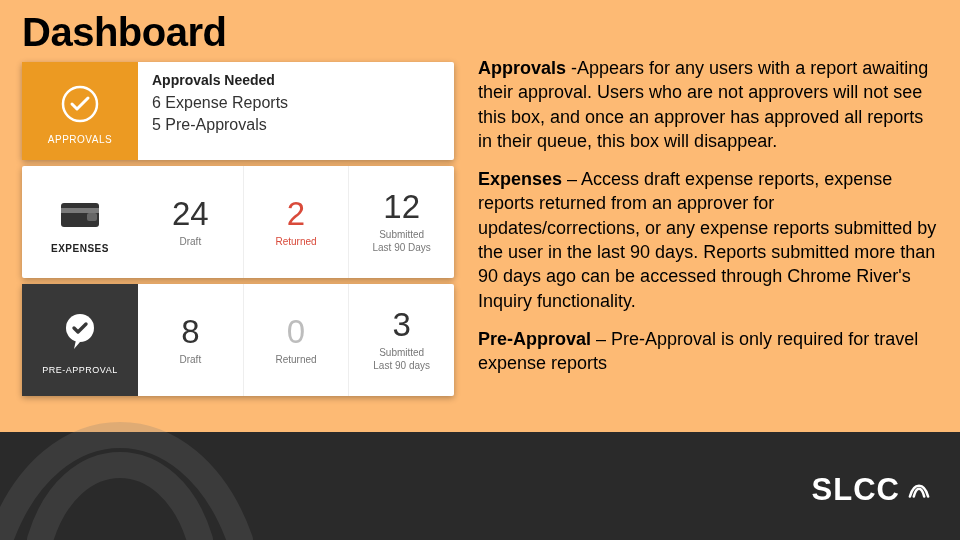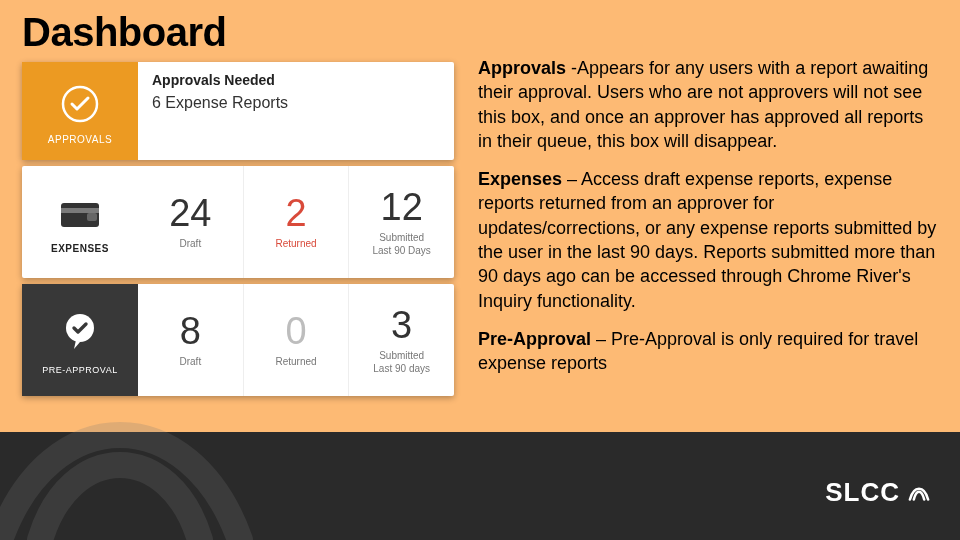--- a/index.html
+++ b/index.html
@@ -13,31 +13,31 @@
   .icon-wrap { margin-top: 6px; }
   .label-text { font-size: 10px; letter-spacing: 0.5px; color: #444; text-transform: uppercase; margin-top: 10px; }
   .approvals .label-col { background: #ec9a22; }
   .approvals .label-text { color: #fff; margin-top: 6px; }
   .approvals-body { flex: 1; padding: 10px 12px 8px 14px; }
   .approvals-heading { font-size: 14px; font-weight: 700; color: #222; margin-bottom: 6px; }
   .approvals-line { font-size: 16px; color: #333; margin-bottom: 4px; }
   .metrics { flex: 1; display: flex; }
   .metric { flex: 1; display: flex; flex-direction: column; align-items: center; justify-content: center; padding: 12px 4px 14px; }
   .metric + .metric { border-left: 1px solid #eee; }
-  .metric-num { font-size: 38px; color: #333; font-weight: 400; }
+  .metric-num { font-size: 33px; color: #333; font-weight: 400; }
   .metric-num.red { color: #d94a3a; }
   .metric-num.grey { color: #bdbdbd; }
   .metric-label { font-size: 10px; color: #777; text-align: center; line-height: 1.3; margin-top: 2px; }
   .metric-label.red { color: #d94a3a; }
   .desc { position: absolute; right: 22px; top: 56px; width: 460px; font-size: 18px; line-height: 1.35; color: #000; }
   .desc p { margin-bottom: 14px; }
   .desc b { font-weight: 700; }
   .footer { position: absolute; bottom: 0; left: 0; width: 100%; height: 108px; background: #2a2a2a; }
   .footer svg.swirl { position: absolute; left: -40px; bottom: -40px; opacity: .22; }
-  .brand { position: absolute; right: 28px; bottom: 32px; color: #fff; font-weight: 700; font-size: 26px; letter-spacing: 1px; display: flex; align-items: center; gap: 6px; }
+  .brand { position: absolute; right: 28px; bottom: 32px; color: #fff; font-weight: 700; font-size: 31px; letter-spacing: 1px; display: flex; align-items: center; gap: 6px; }
   .brand-icon { width: 26px; height: 26px; }
 </style>
 </head>
 <body>
 
 <div class="slide">
   <div class="title">Dashboard</div>
 
   <div class="dash">
 
@@ -47,20 +47,21 @@
           <svg width="40" height="40" viewBox="0 0 40 40">
               <circle cx="20" cy="20" r="17" fill="none" stroke="#fff" stroke-width="2.5"></circle>
               <path d="M12 20 l5 5 l11 -11" fill="none" stroke="#fff" stroke-width="3" stroke-linecap="round" stroke-linejoin="round"></path>
             </svg>
         </div>
         <div class="label-text">APPROVALS</div>
       </div>
       <div class="approvals-body">
         <div class="approvals-heading">Approvals Needed</div>
         <div class="approvals-line">6 Expense Reports</div>
+        <div class="approvals-line">5 Pre-Approvals</div>
       </div>
     </div>
     <div class="gap"></div>
 
     <div class="card" style="height:112px;">
       <div class="label-col">
         <div class="icon-wrap">
           <svg width="42" height="32" viewBox="0 0 42 32">
               <rect x="2" y="6" width="38" height="24" rx="3" fill="#333"></rect>
               <rect x="2" y="11" width="38" height="5" fill="#fff" opacity=".35"></rect>

